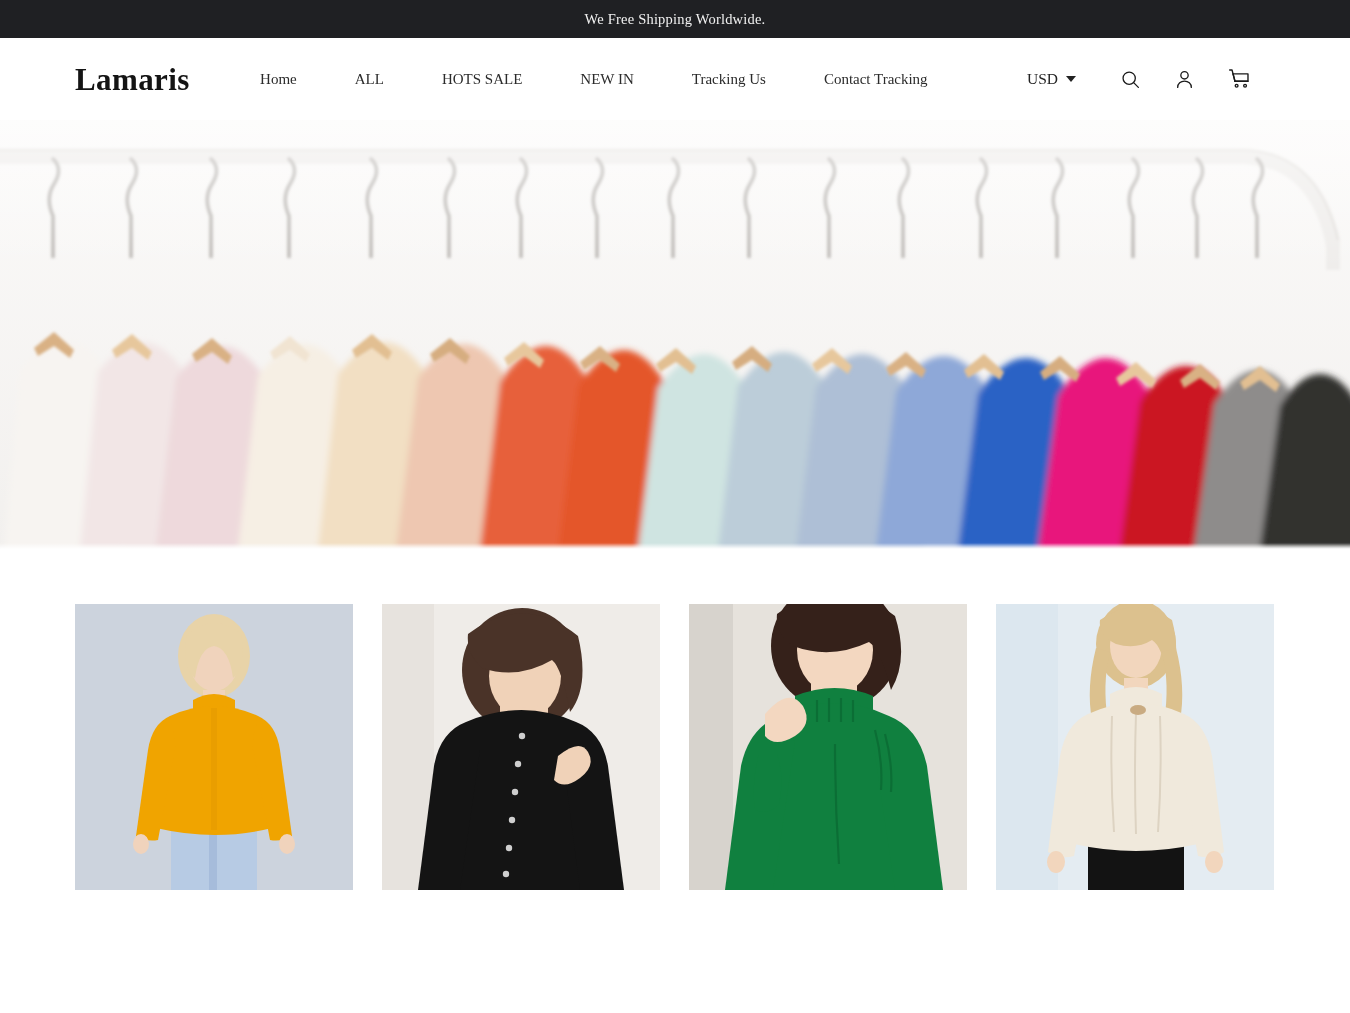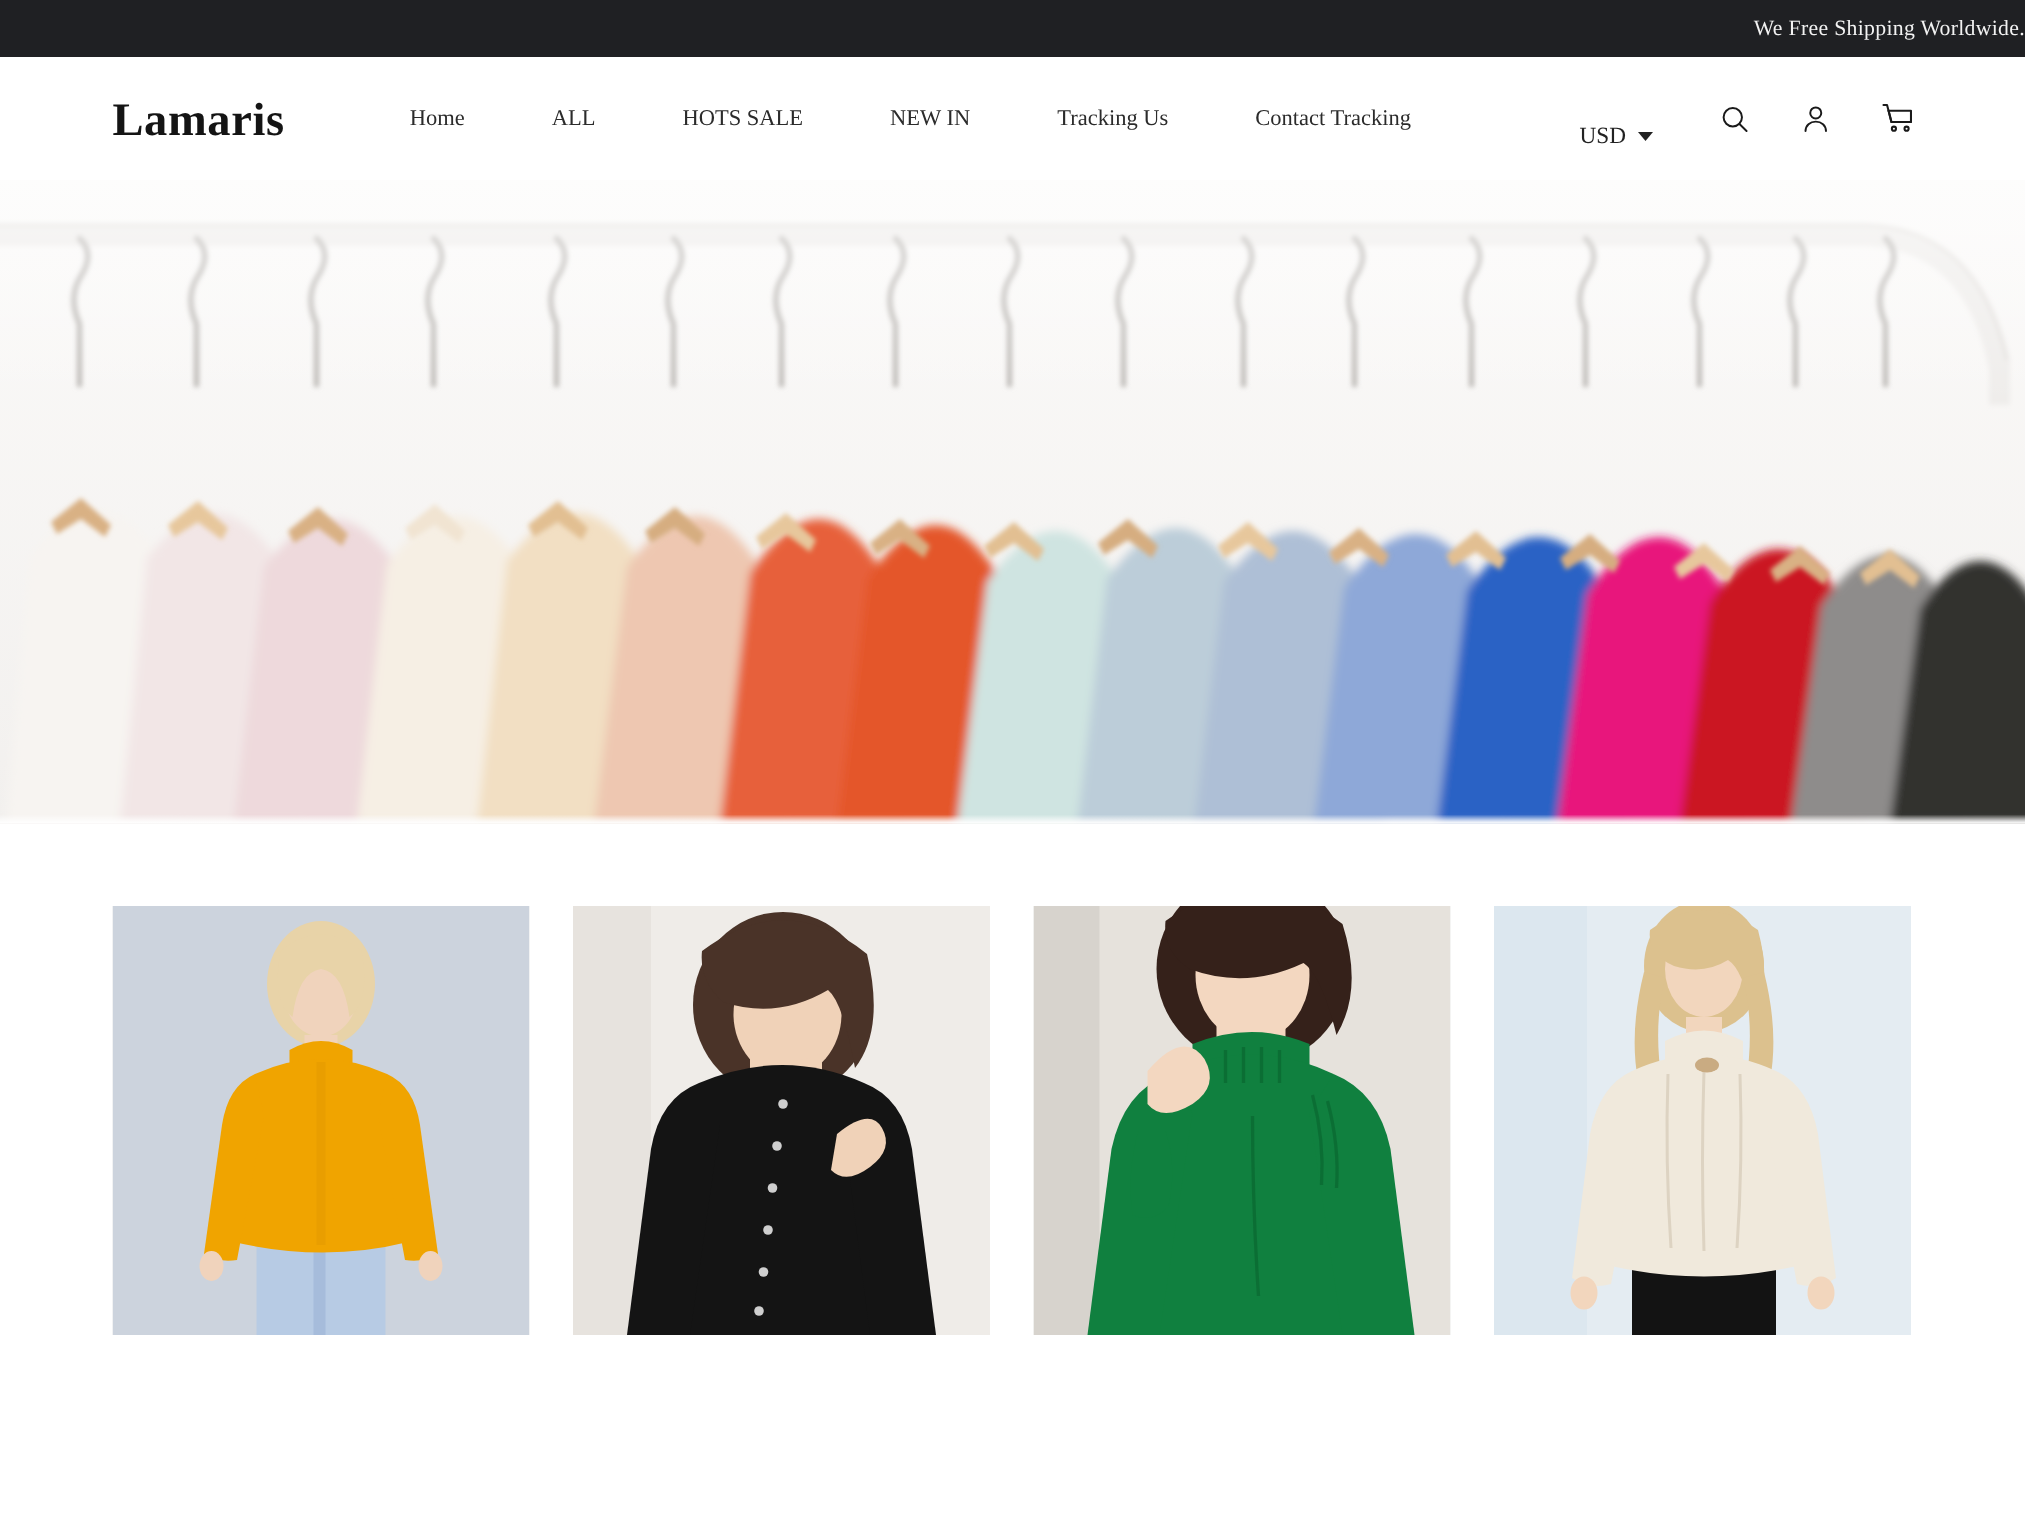--- a/index.html
+++ b/index.html
@@ -2,31 +2,31 @@
 <html lang="en"><head>
 <meta charset="utf-8">
 <title>Lamaris</title>
 <style>
   *{box-sizing:border-box;margin:0;padding:0}
   html,body{width:1350px;height:1013px;overflow:hidden;background:#fff;
     font-family:"Liberation Serif",serif;}
   body{-webkit-font-smoothing:antialiased;}
 
   
-  .announce{height:38px;background:#1f2023;display:flex;align-items:center;justify-content:flex-end;}
+  .announce{height:38px;background:#1f2023;display:flex;align-items:center;justify-content:center;}
   .announce-text{color:#f2f2f2;font-size:14.5px;letter-spacing:.2px;font-family:"Liberation Serif",serif;}
 
   
   .header{height:82px;background:#fff;display:flex;align-items:center;padding:0 0 0 75px;position:relative;z-index:5;}
   .logo{font-size:31px;color:#141414;letter-spacing:.4px;font-family:"Liberation Serif",serif;font-weight:700;line-height:1;}
   .nav{display:flex;align-items:center;gap:0;margin-left:auto;}
   .nav-item{font-size:15px;color:#2b2b2b;padding:0 29px;white-space:nowrap;cursor:pointer;
     font-family:"Liberation Serif",serif;}
   .nav-item:first-child{padding-left:0;}
-  .tools{display:flex;align-items:flex-end;margin-left:auto;padding-right:64px;gap:0;}
+  .tools{display:flex;align-items:center;margin-left:auto;padding-right:90px;gap:0;}
   .currency{display:flex;align-items:center;gap:8px;font-size:15.5px;color:#222;cursor:pointer;margin-right:34px;}
   .caret{width:0;height:0;border-left:5px solid transparent;border-right:5px solid transparent;border-top:6px solid #222;display:block;}
   .icon-btn{width:42px;height:42px;display:flex;align-items:center;justify-content:center;cursor:pointer;color:#1a1a1a;}
   .icon-btn svg{display:block;}
 
   
   .hero{position:relative;width:1350px;height:429px;overflow:hidden;background:#f3f1ef;}
   .hero svg{position:absolute;inset:0;display:block;}
   .hero-fade{position:absolute;left:0;right:0;bottom:0;height:6px;
     background:linear-gradient(to bottom,rgba(255,255,255,0),#fff);}

